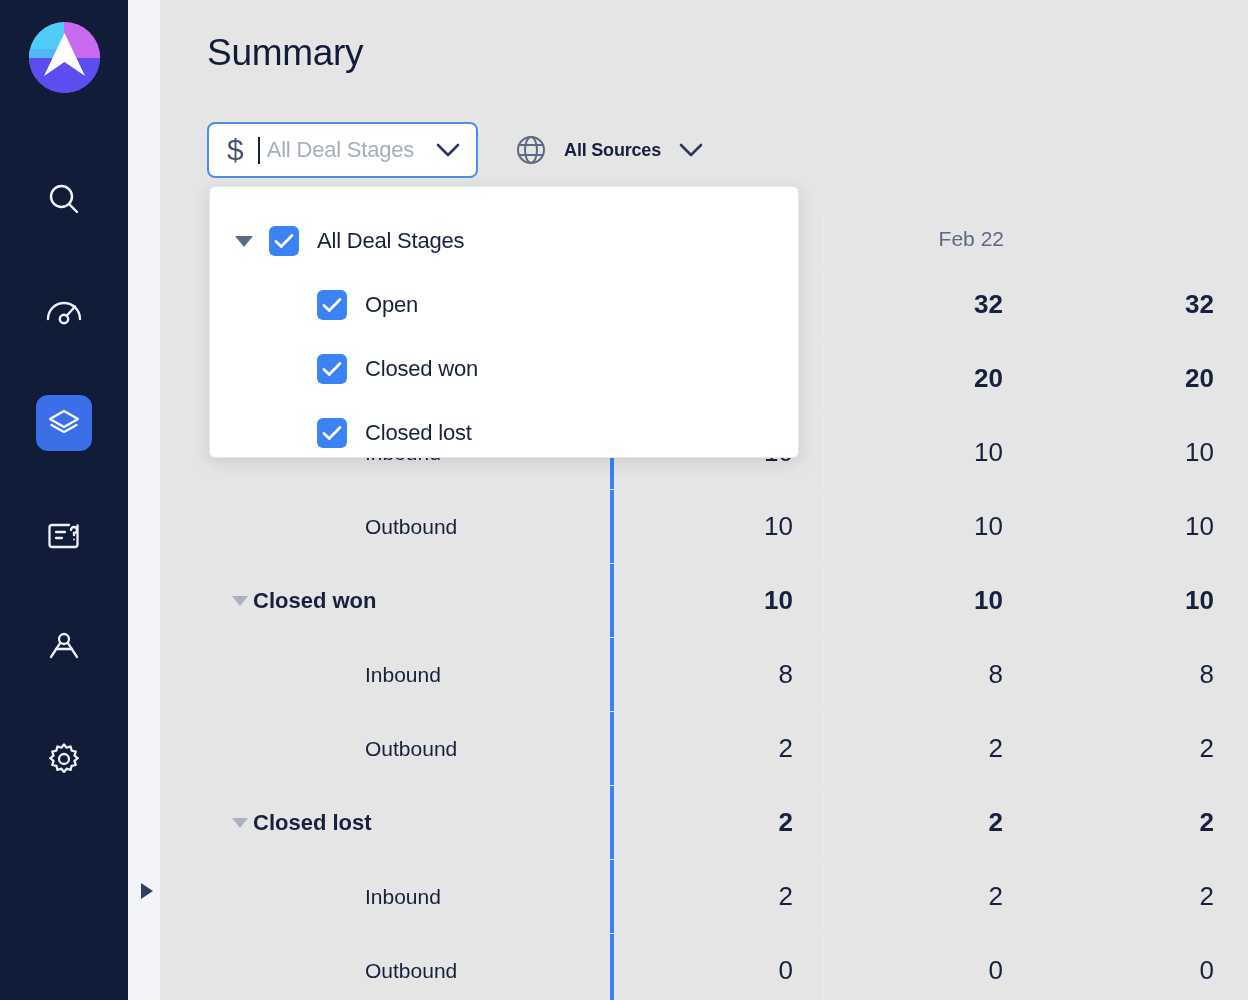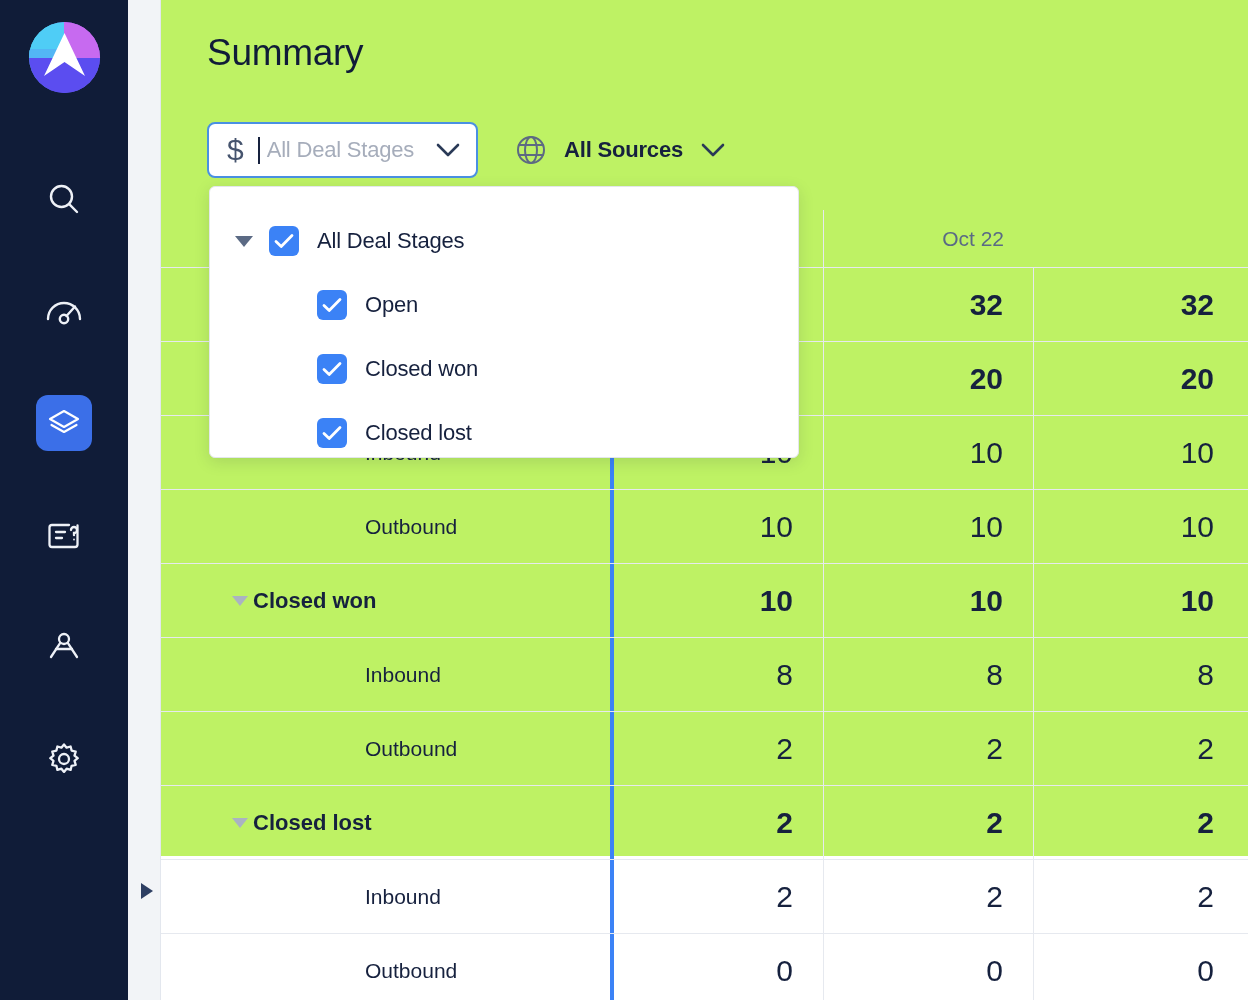--- a/index.html
+++ b/index.html
@@ -51,21 +51,21 @@
   
   #gutter {
     position: absolute; left: 128px; top: 0;
     width: 33px; height: 1000px; background: #f2f4f7;
     border-right: 1px solid #e3e7ee;
   }
 
   
   #main {
     position: absolute; left: 161px; top: 0;
-    width: 1087px; height: 856px; background: #bef264;
+    width: 1087px; height: 1000px; background: #e5e5e5;
   }
 
   #page-title {
     position: absolute; left: 46px; top: 32px;
     font-size: 37px; font-weight: 400; letter-spacing: -0.3px;
     color: #101c38;
   }
 
   
   #filter-bar { position: absolute; left: 46px; top: 122px; display: flex; align-items: center; }
@@ -86,21 +86,21 @@
   #deal-stage-filter .ph {
     font-size: 22px; color: #a6adbb; letter-spacing: -0.2px; white-space: nowrap;
   }
   #deal-stage-filter .chev { margin-left: 22px; display: flex; }
 
   #source-filter {
     display: flex; align-items: center; margin-left: 36px; cursor: pointer;
   }
   #source-filter .globe { margin-right: 16px; display: flex; }
   #source-filter .lbl {
-    font-size: 22px; font-weight: 700; color: #16213e; letter-spacing: -0.2px;
+    font-size: 18px; font-weight: 700; color: #16213e; letter-spacing: -0.2px;
   }
   #source-filter .chev { margin-left: 18px; display: flex; }
 
   
   #table {
     position: absolute; left: 0; top: 210px;
     width: 1087px;
   }
   .trow {
     display: flex; height: 74px; border-bottom: 1px solid #e6e9ef;
@@ -114,21 +114,21 @@
   .c-val {
     width: 210px; flex: 0 0 210px;
     border-right: 1px solid #e6e9ef;
     display: flex; align-items: center; justify-content: flex-end;
     padding-right: 30px;
   }
   .c-val:last-child { border-right: none; }
   .trow.header .c-val {
     color: #5a6a85; font-size: 21px; font-weight: 400;
   }
-  .c-val .v { font-size: 30px; color: #16213e; }
+  .c-val .v { font-size: 26px; color: #16213e; }
   .trow.bold .c-val .v { font-weight: 700; }
   .lbl-text { font-size: 21px; color: #16213e; }
   .trow.bold .lbl-text { font-weight: 700; font-size: 22px; }
   .twisty {
     width: 26px; flex: 0 0 26px;
     display: flex; align-items: center; justify-content: center;
     margin-left: 66px; cursor: pointer;
   }
   .twisty.spacer { cursor: default; }
   .lvl2 { margin-left: 112px; }
@@ -267,21 +267,21 @@
             <path d="M2 2 L12 12 L22 2"></path>
           </svg>
       </span>
     </div>
   </div>
 
   <div id="table">
     <div class="trow header">
       <div class="c-label"></div>
       <div class="c-val">Jan 22</div>
-      <div class="c-val">Oct 22</div>
+      <div class="c-val">Feb 22</div>
     </div>
     <div id="table-body">
         <div class="trow bold">
           <div class="c-label">
             <span class="twisty">
               <svg width="18" height="12" viewBox="0 0 18 12">
                 <path d="M1 1 L17 1 L9 11 Z" fill="#aab3c2"></path>
               </svg>
             </span>
             <span class="lbl-text">All Deals</span>

